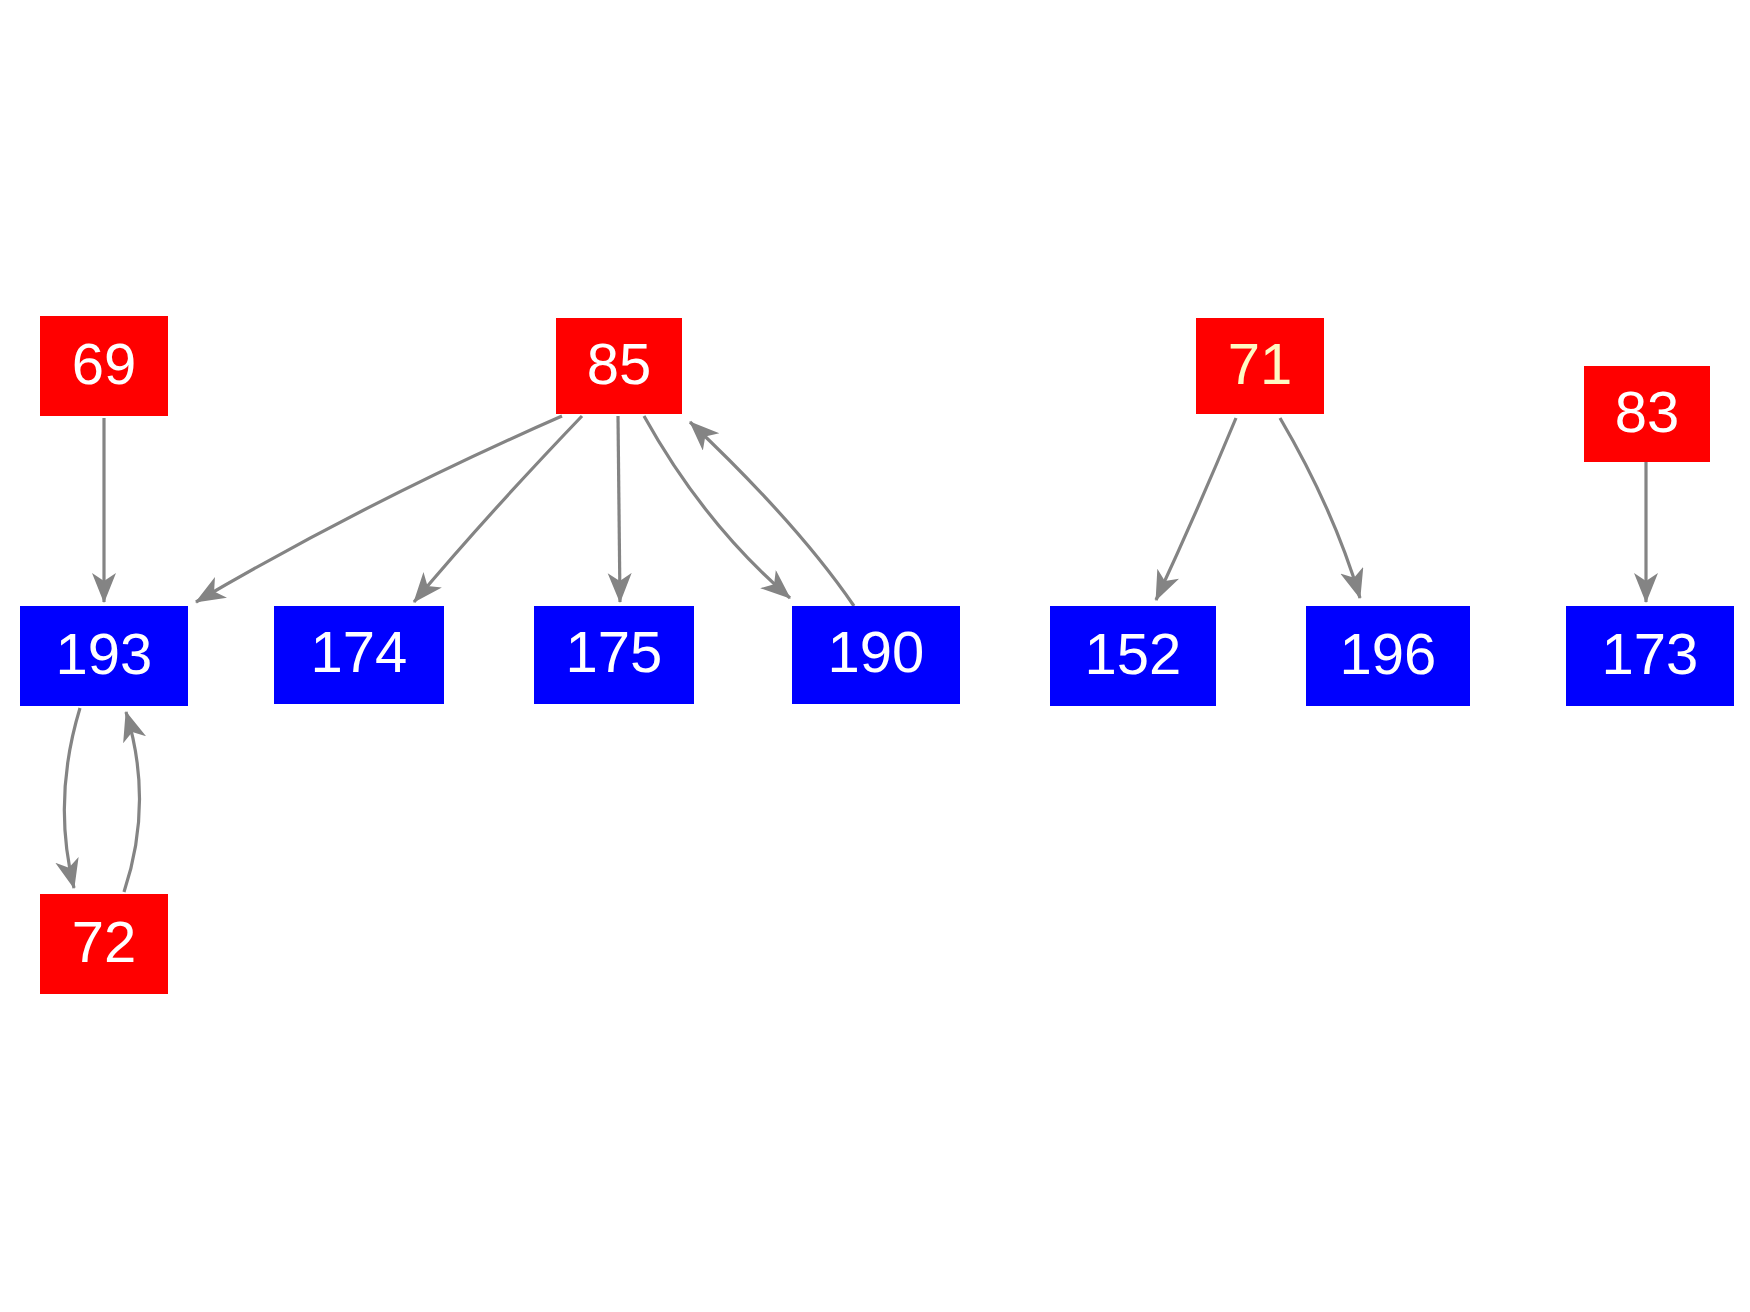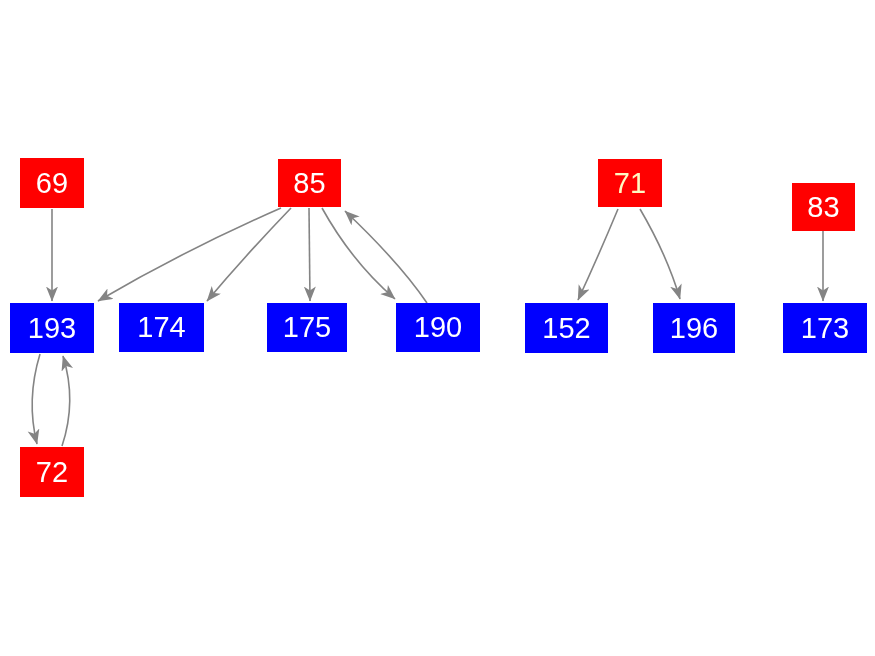--- a/index.html
+++ b/index.html
@@ -65,21 +65,21 @@
         <path d="M 40 354 Q 26 400 37 444" fill="none" stroke="#848484" stroke-width="1.6" marker-end="url(#arrowhead)"></path>
         <path d="M 62 446 Q 77 401 63 356" fill="none" stroke="#848484" stroke-width="1.6" marker-end="url(#arrowhead)"></path>
       </g>
   </svg>
   <div class="node-layer">
       <div class="node" style="left: 20px; top: 158px; width: 64px; height: 50px; background: rgb(255, 0, 0); color: rgb(255, 255, 255);">69</div>
       <div class="node" style="left: 278px; top: 159px; width: 63px; height: 48px; background: rgb(255, 0, 0); color: rgb(255, 255, 255);">85</div>
       <div class="node" style="left: 598px; top: 159px; width: 64px; height: 48px; background: rgb(255, 0, 0); color: #fef9c3;">71</div>
       <div class="node" style="left: 792px; top: 159px; width: 63px; height: 48px; background: rgb(255, 0, 0); color: rgb(255, 255, 255); margin-top: 24px;">83</div>
       <div class="node" style="left: 10px; top: 303px; width: 84px; height: 50px; background: rgb(0, 0, 255); color: rgb(255, 255, 255);">193</div>
-      <div class="node" style="left: 119px; top: 303px; width: 85px; height: 49px; background: rgb(0, 0, 255); color: rgb(255, 255, 255);">174</div>
+      <div class="node" style="left: 137px; top: 303px; width: 85px; height: 49px; background: rgb(0, 0, 255); color: rgb(255, 255, 255);">174</div>
       <div class="node" style="left: 267px; top: 303px; width: 80px; height: 49px; background: rgb(0, 0, 255); color: rgb(255, 255, 255);">175</div>
       <div class="node" style="left: 396px; top: 303px; width: 84px; height: 49px; background: rgb(0, 0, 255); color: rgb(255, 255, 255); text-align: center;">190</div>
       <div class="node" style="left: 525px; top: 303px; width: 83px; height: 50px; background: rgb(0, 0, 255); color: rgb(255, 255, 255);">152</div>
       <div class="node" style="left: 653px; top: 303px; width: 82px; height: 50px; background: rgb(0, 0, 255); color: rgb(255, 255, 255);">196</div>
       <div class="node" style="left: 783px; top: 303px; width: 84px; height: 50px; background: rgb(0, 0, 255); color: rgb(255, 255, 255);">173</div>
       <div class="node" style="left: 20px; top: 447px; width: 64px; height: 50px; background: rgb(255, 0, 0); color: rgb(255, 255, 255);">72</div>
     </div>
 </div>
 
 </body></html>

